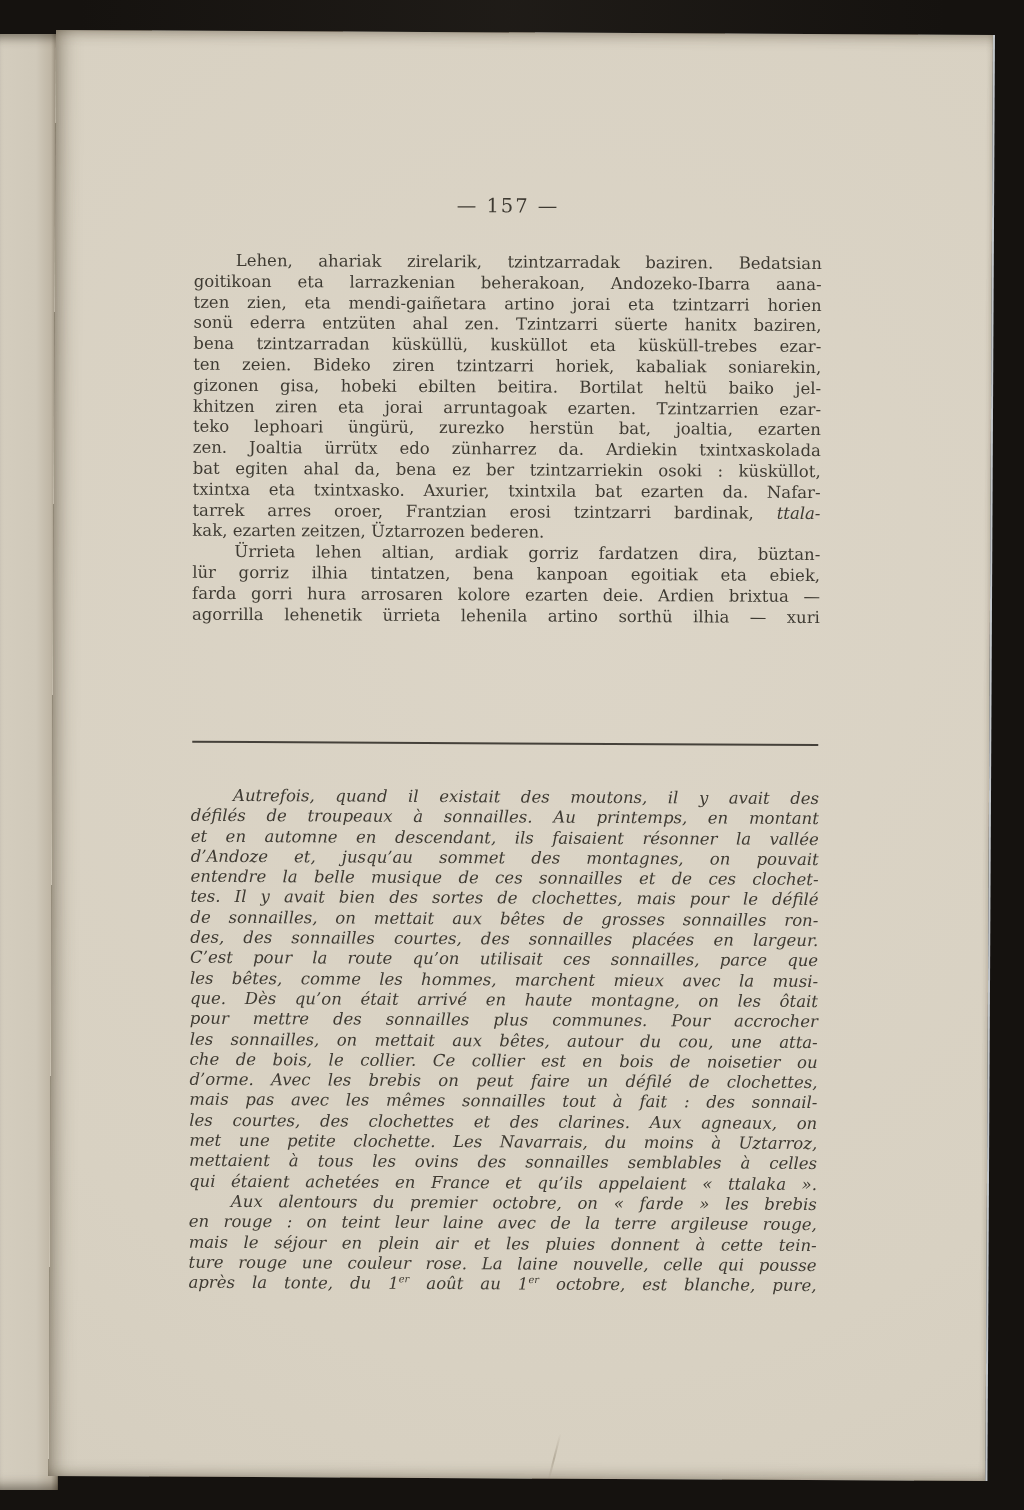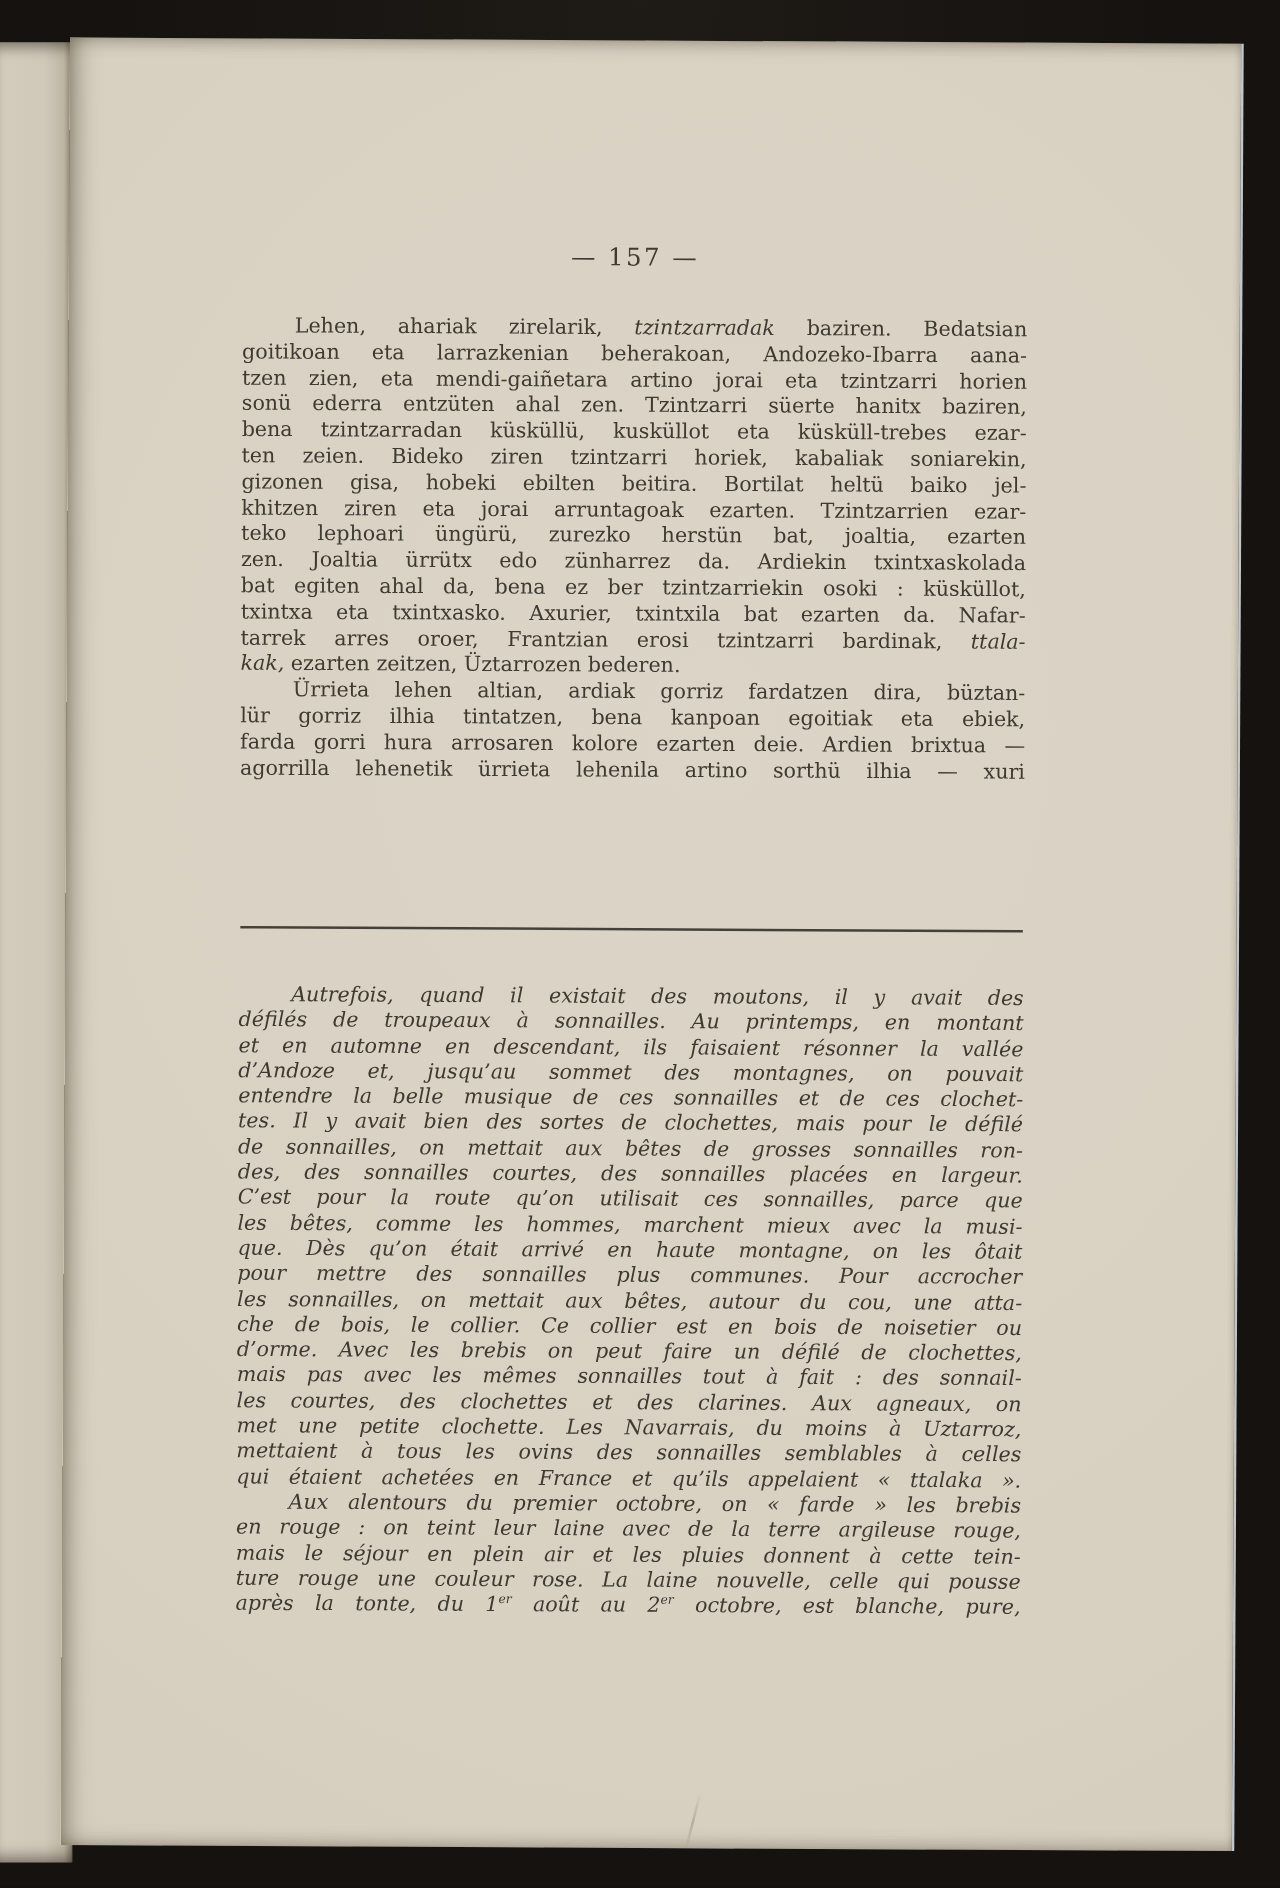--- a/index.html
+++ b/index.html
@@ -92,34 +92,34 @@
 
 <div class="scan-bg"></div>
 
 <div class="prev-page-edge"></div>
 
 <div class="page">
   <div class="page-number">— 157 —</div>
 
   <div class="textblock basque-block">
       <div class="para">
-        <div class="tline indent"><span>Lehen, ahariak zirelarik, </span><span style="font-style: italic;">tzintzarradak</span><span> baziren. Bedatsian</span></div>
+        <div class="tline indent"><span>Lehen, ahariak zirelarik, </span><span style="">tzintzarradak</span><span> baziren. Bedatsian</span></div>
         <div class="tline"><span>goitikoan eta larrazkenian beherakoan, Andozeko-Ibarra aana-</span></div>
         <div class="tline"><span>tzen zien, eta mendi-gaiñetara artino jorai eta tzintzarri horien</span></div>
         <div class="tline"><span>sonü ederra entzüten ahal zen. Tzintzarri süerte hanitx baziren,</span></div>
         <div class="tline"><span>bena tzintzarradan küsküllü, kusküllot eta küsküll-trebes ezar-</span></div>
         <div class="tline"><span>ten zeien. Bideko ziren tzintzarri horiek, kabaliak soniarekin,</span></div>
         <div class="tline"><span>gizonen gisa, hobeki ebilten beitira. Bortilat heltü baiko jel-</span></div>
         <div class="tline"><span>khitzen ziren eta jorai arruntagoak ezarten. Tzintzarrien ezar-</span></div>
         <div class="tline"><span>teko lephoari üngürü, zurezko herstün bat, joaltia, ezarten</span></div>
         <div class="tline"><span>zen. Joaltia ürrütx edo zünharrez da. Ardiekin </span><span style="">txintxaskolada</span></div>
         <div class="tline"><span>bat egiten ahal da, bena ez ber tzintzarriekin osoki : küsküllot,</span></div>
         <div class="tline"><span>txintxa eta txintxasko. Axurier, txintxila bat ezarten da. Nafar-</span></div>
         <div class="tline"><span>tarrek arres oroer, Frantzian erosi tzintzarri bardinak, </span><span style="font-style: italic;">ttala-</span></div>
-        <div class="tline lastleft"><span style="font-style: italic;">kak,</span><span> ezarten zeitzen, Üztarrozen bederen.</span></div>
+        <div class="tline lastleft"><span style="">kak,</span><span> ezarten zeitzen, Üztarrozen bederen.</span></div>
       </div>
       <div class="para">
         <div class="tline indent"><span>Ürrieta lehen altian, ardiak gorriz fardatzen dira, büztan-</span></div>
         <div class="tline"><span>lür gorriz ilhia tintatzen, bena kanpoan egoitiak eta ebiek,</span></div>
         <div class="tline"><span>farda gorri hura arrosaren kolore ezarten deie. Ardien brixtua —</span></div>
         <div class="tline"><span>agorrilla lehenetik ürrieta lehenila artino sorthü ilhia — xuri</span></div>
       </div>
     </div>
 
   <div class="separator-rule"></div>
@@ -145,18 +145,18 @@
         <div class="tline"><span>les courtes, des clochettes et des clarines. Aux agneaux, on</span></div>
         <div class="tline"><span>met une petite clochette. Les Navarrais, du moins à Uztarroz,</span></div>
         <div class="tline"><span>mettaient à tous les ovins des sonnailles semblables à celles</span></div>
         <div class="tline"><span>qui étaient achetées en France et qu’ils appelaient « ttalaka ».</span></div>
       </div>
       <div class="para">
         <div class="tline indent"><span>Aux alentours du premier octobre, on « farde » les brebis</span></div>
         <div class="tline"><span>en rouge : on teint leur laine avec de la terre argileuse rouge,</span></div>
         <div class="tline"><span>mais le séjour en plein air et les pluies donnent à cette tein-</span></div>
         <div class="tline"><span>ture rouge une couleur rose. La laine nouvelle, celle qui pousse</span></div>
-        <div class="tline"><span>après la tonte, du 1</span><sup>er</sup><span> août au 2</span><sup>er</sup><span> octobre, est blanche, pure,</span></div>
+        <div class="tline"><span>après la tonte, du 1</span><sup>er</sup><span> août au 1</span><sup>er</sup><span> octobre, est blanche, pure,</span></div>
       </div>
     </div>
 
   <div class="bottom-crease"></div>
 </div>
 
 </body></html>

